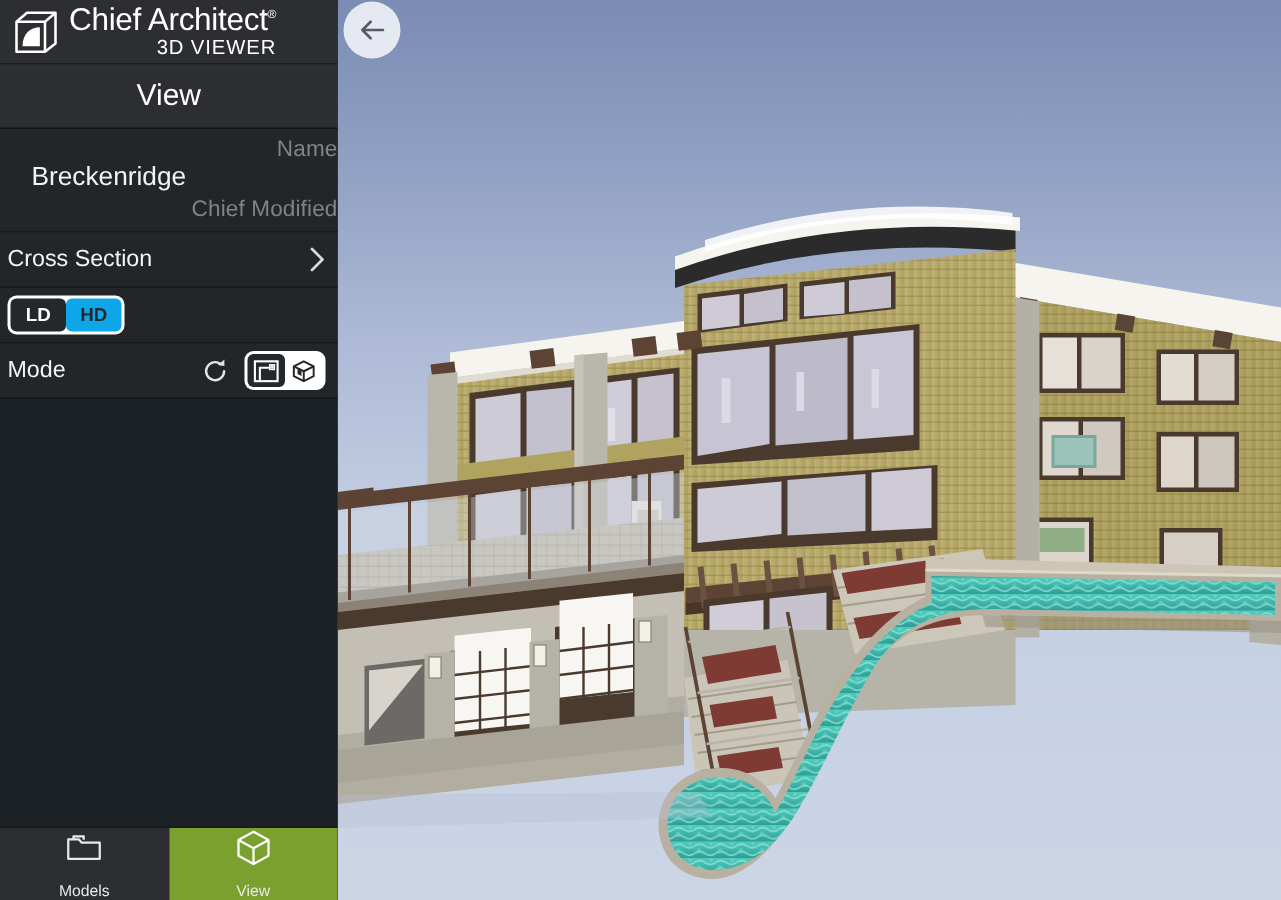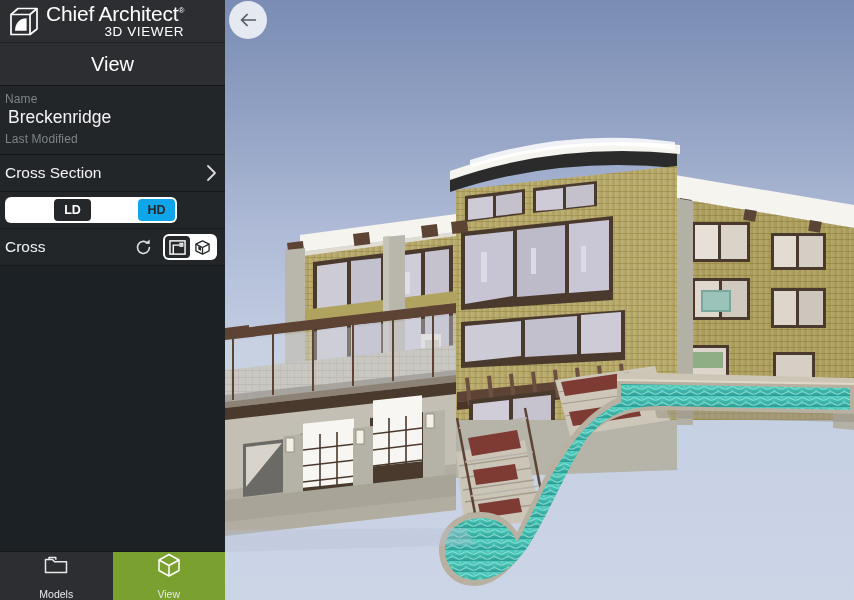--- a/index.html
+++ b/index.html
@@ -55,25 +55,25 @@
     border-bottom: 1px solid #121416;
   }
   .page-title { color: #fff; font-size: 20px; font-weight: 400; }
 
   .info-block {
     background: #232629;
     padding: 7px 0 8px 0;
     border-bottom: 1px solid #16181a;
   }
   .info-label {
-    color: #7d8488; font-size: 12px; padding-left: 5px;
-    letter-spacing: 0.1px; line-height: 13px;
+    color: #7d8488; font-size: 15px; padding-left: 5px;
+    letter-spacing: 0.1px; line-height: 13px; text-align: right;
   }
   .info-value {
-    color: #f2f3f4; font-size: 17.5px; padding-left: 8px;
+    color: #f2f3f4; font-size: 17.5px; padding-left: 21px;
     line-height: 22px; font-weight: 400;
   }
   .info-spacer { height: 5px; }
 
   .rows { background: #232629; }
   .row {
     height: 37px;
     display: flex; align-items: center;
     padding: 0 8px 0 5px;
     border-bottom: 1px solid #16181a;
@@ -98,21 +98,20 @@
     height: 26px;
     align-items: stretch;
     overflow: hidden;
   }
   .seg-item {
     display: flex; align-items: center; justify-content: center;
     font-size: 12.5px; font-weight: 700;
     padding: 0 6px;
     min-width: 25px;
     border-radius: 4px;
-    margin-left: 47px;
   }
   .seg-item.on  { background: #24282b; color: #ffffff; }
   .seg-item.off { background: #0ea5e9; color: #24282b; }
 
   .seg-icons { padding: 2px; gap: 0; }
   .seg-icon-item {
     width: 25px; height: 22px;
     display: flex; align-items: center; justify-content: center;
     border-radius: 4px;
   }
@@ -189,21 +188,21 @@
     </div>
 
     <div class="page-title-bar">
       <span class="page-title">View</span>
     </div>
 
     <div class="info-block">
       <div class="info-label">Name</div>
       <div class="info-value">Breckenridge</div>
       <div class="info-spacer"></div>
-      <div class="info-label">Last Modified</div>
+      <div class="info-label">Chief Modified</div>
     </div>
 
     <div class="rows">
 
       <div class="row">
         <span class="row-label">Cross Section</span>
         <span class="row-right">
           <span class="chevron">
             <svg viewBox="0 0 11 18" width="11" height="18">
               <path d="M2 2 L9 9 L2 16" fill="none" stroke="#d8dadc" stroke-width="1.8" stroke-linecap="round" stroke-linejoin="round"></path>
@@ -215,21 +214,21 @@
       <div class="row">
         <span class="row-right">
           <span class="seg">
             <span class="seg-item on">LD</span>
             <span class="seg-item off">HD</span>
           </span>
         </span>
       </div>
 
       <div class="row">
-        <span class="row-label">Cross</span>
+        <span class="row-label">Mode</span>
         <span class="row-right">
           <span class="refresh-icon">
             <svg viewBox="0 0 19 19" width="19" height="19">
               <path d="M15.4 9.5 A6 6 0 1 1 13.2 4.8" fill="none" stroke="#e2e4e6" stroke-width="1.6" stroke-linecap="round"></path>
               <path d="M15.6 1.6 L15.6 6.0 L11.2 5.4 Z" fill="#e2e4e6"></path>
             </svg>
           </span>
           <span class="seg seg-icons">
             <span class="seg-icon-item on">
               <svg viewBox="0 0 20 18" width="19" height="17">

